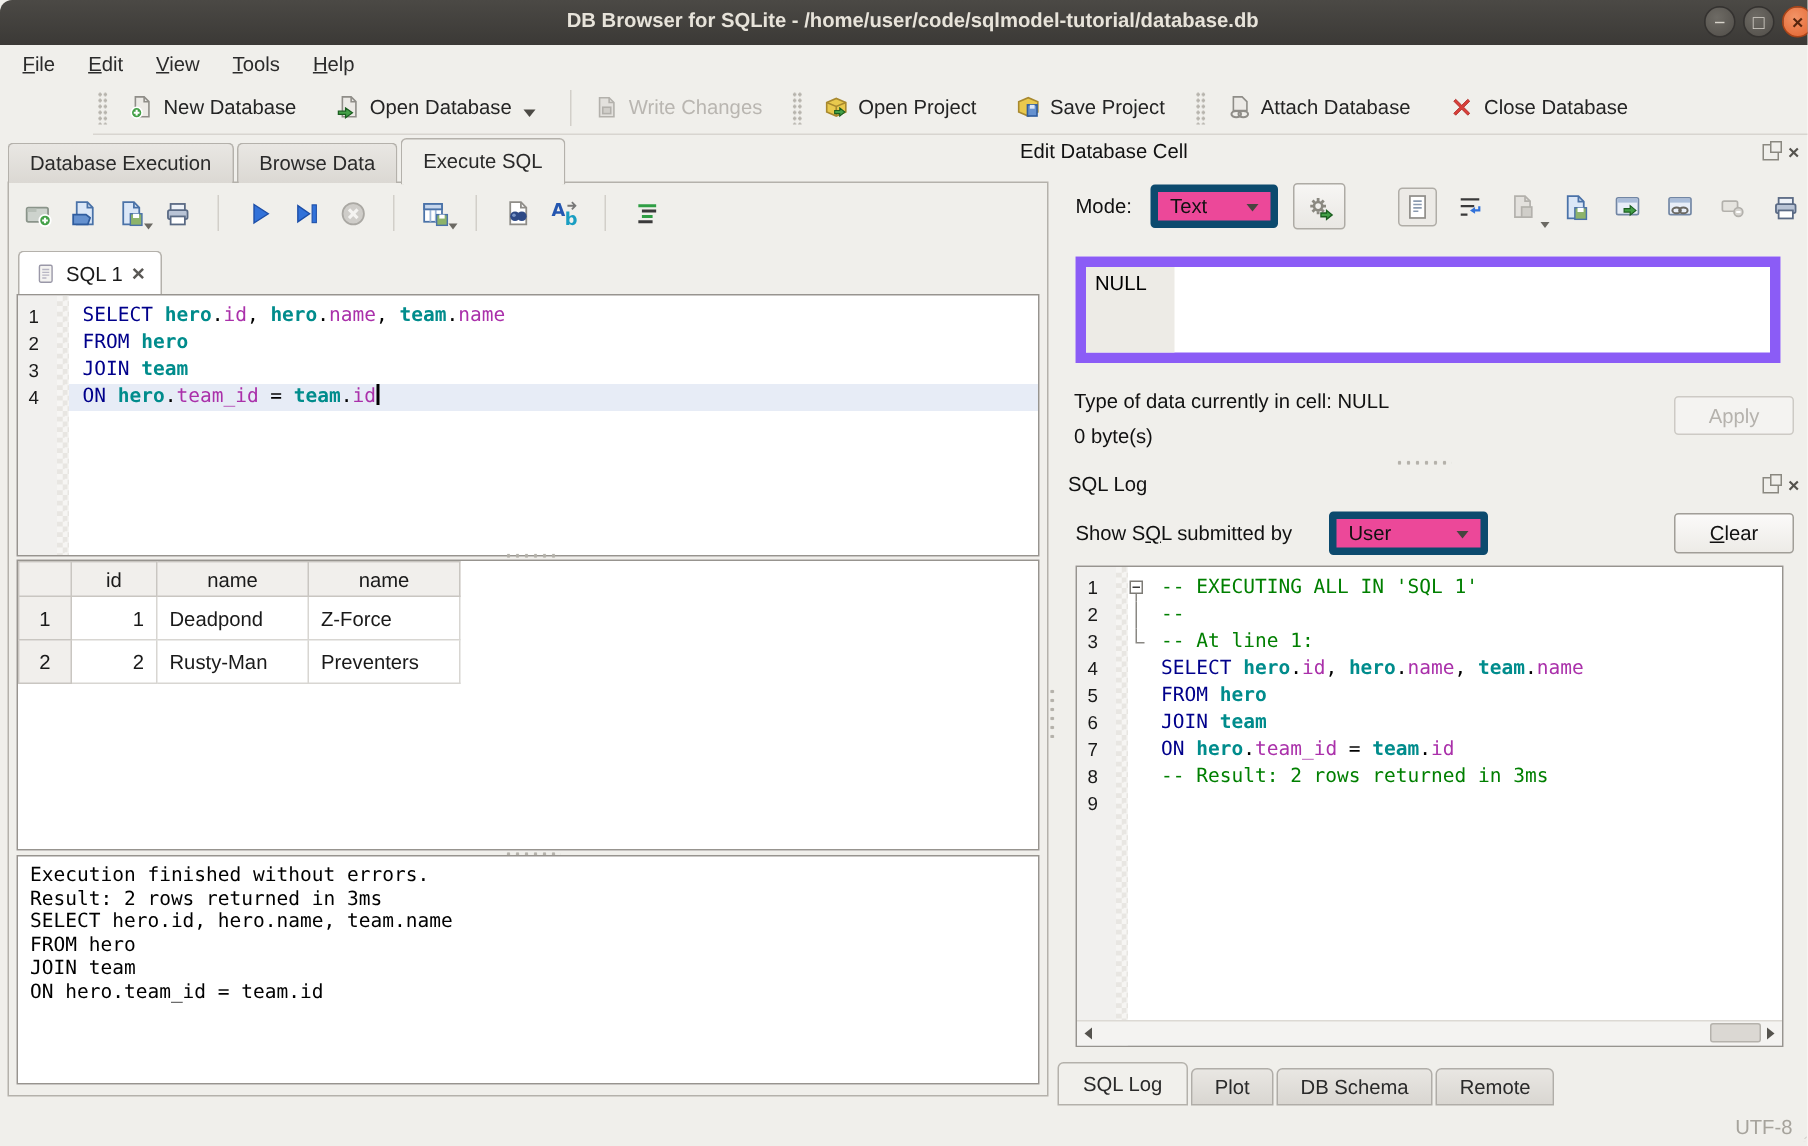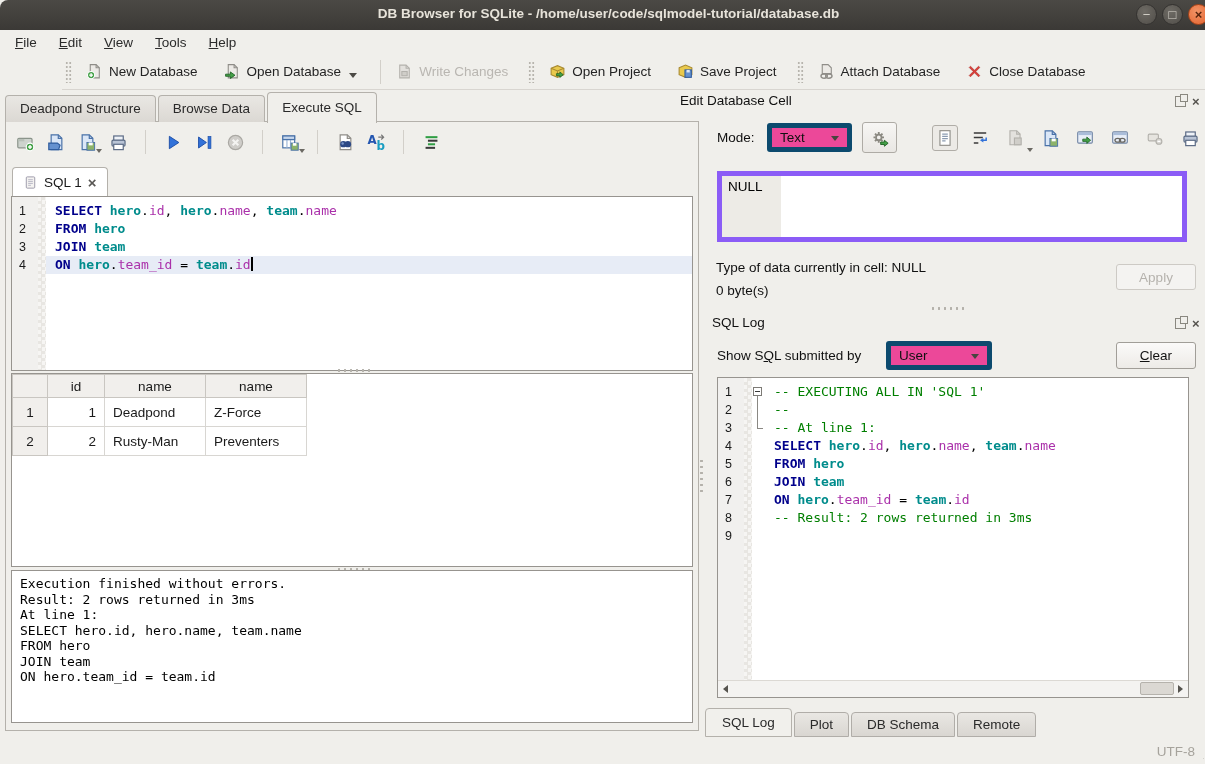--- a/index.html
+++ b/index.html
@@ -38,21 +38,21 @@
   .editor-box{left:5px;top:74px;width:682px;height:175px;}
   .gutter-bg{position:absolute;left:0;top:0;bottom:0;width:26px;background:#f1f0ee;}
   .chk-bg{position:absolute;left:26px;top:0;bottom:0;width:8px;background:conic-gradient(#e8e6e2 25%,#f6f5f3 0 50%,#e8e6e2 0 75%,#f6f5f3 0) 0 0/7px 7px;}
   .code-lines{position:relative;padding-top:5px;}
   .code-line{display:flex;height:18px;}
   .ln-num{width:26px;flex:none;font-size:12.5px;line-height:18px;padding-left:7px;box-sizing:border-box;color:#1a1a1a;}
   .ln-chk{width:8px;flex:none;}
   .ln-fold{width:13px;flex:none;position:relative;}
   .ln-code{flex:1;font-family:"DejaVu Sans Mono",monospace;font-size:13px;line-height:18px;padding-left:9px;white-space:pre;}
   .ln-code.current{background:var(--current-line);}
-  .tk-kw{color:var(--kw);font-weight:bold;}
+  .tk-kw{color:var(--kw);font-weight:normal;}
   .tk-tb{color:var(--tb);font-weight:bold;}
   .tk-id{color:var(--id);}
   .tk-cm{color:var(--cm);}
   .tk-pl{color:#000;}
   .cursor{display:inline-block;width:2px;height:14px;background:#000;vertical-align:-2px;}
   .fold-box{position:absolute;left:1px;top:4px;width:9px;height:9px;border:1px solid #7d7b76;background:#fff;box-sizing:border-box;}
   .fold-box:before{content:"";position:absolute;left:1px;top:3px;width:5px;height:1px;background:#3a3a3a;}
   .fold-start:after{content:"";position:absolute;left:5px;top:13px;bottom:0;width:1px;background:#8a8883;}
   .fold-mid:before{content:"";position:absolute;left:5px;top:0;bottom:0;width:1px;background:#8a8883;}
   .fold-end:before{content:"";position:absolute;left:5px;top:0;height:9px;width:1px;background:#8a8883;}
@@ -73,21 +73,21 @@
   .dock-float{width:11px;height:11px;border:1px solid #8a8880;position:relative;box-sizing:border-box;background:#f0efeb;}
   .dock-float:after{content:"";position:absolute;right:-3px;top:-3px;width:6px;height:6px;border:1px solid #8a8880;background:#f0efeb;}
   .dock-x{font-size:13px;font-weight:bold;color:#55534e;line-height:11px;}
   .panel-label{position:absolute;font-size:13.5px;color:#111;}
   .select{position:absolute;background:#ec4899;border:5px solid #0c4a6e;border-radius:3px;display:flex;align-items:center;padding:0 8px;font-size:13.5px;color:#111;box-sizing:border-box;}
   .sel-caret{position:absolute;right:8px;top:50%;margin-top:-2px;width:0;height:0;border-left:4px solid transparent;border-right:4px solid transparent;border-top:5px solid #47453f;}
   .gear-btn{position:absolute;border:1px solid #aeaba5;border-radius:3px;background:linear-gradient(#f7f6f4,#e9e7e3);display:flex;align-items:center;justify-content:center;box-sizing:border-box;}
   .cell-toolbar{position:absolute;display:flex;gap:9px;align-items:center;}
   .cell-icon{width:26px;height:26px;display:flex;align-items:center;justify-content:center;position:relative;box-sizing:border-box;}
   .cell-icon.pressed{border:1px solid #b0ada7;border-radius:3px;background:#eceae6;}
-  .cell-box{position:absolute;left:717px;top:171px;width:470px;height:71px;background:#fff;border:5px solid #8b5cf6;box-sizing:border-box;}
+  .cell-box{position:absolute;left:717px;top:171px;width:470px;height:71px;background:#fff;border:7px solid #8b5cf6;box-sizing:border-box;}
   .cell-gutter{position:absolute;left:0;top:0;bottom:0;width:59px;background:#edebe6;font-size:13.5px;color:#000;padding:3px 0 0 6px;box-sizing:border-box;}
   .btn{position:absolute;display:flex;align-items:center;justify-content:center;font-size:13.5px;border-radius:3px;box-sizing:border-box;}
   .btn.disabled{background:#f4f3f1;border:1px solid #cdcac5;color:#b5b2ad;}
   .btn.normal{background:linear-gradient(#fbfaf9,#edebe7);border:1px solid #a19e98;color:#111;}
   .log-box{left:717px;top:377px;width:472px;height:321px;}
   .hscroll{position:absolute;left:0;right:0;bottom:0;height:16px;background:#f4f3f1;border-top:1px solid #dcd9d4;}
   .hs-arrow{position:absolute;top:0;width:15px;height:15px;display:flex;align-items:center;justify-content:center;}
   .hs-arrow:before{content:"";width:0;height:0;border-top:4px solid transparent;border-bottom:4px solid transparent;}
   .hs-left{left:0;}  .hs-left:before{border-right:5px solid #55534e;}
   .hs-right{right:0;} .hs-right:before{border-left:5px solid #55534e;}
@@ -190,21 +190,21 @@
       <div class="tb-btn">
         <span class="icon">
           <svg width="17" height="17" viewBox="0 0 16 16">
             <path d="M3 4.2L4.2 3 8 6.8 11.8 3 13 4.2 9.2 8l3.8 3.8-1.2 1.2L8 9.2 4.2 13 3 11.8 6.8 8z" fill="#d9403a" stroke="#a8221e" stroke-width=".5"></path>
           </svg>
         </span>
         <span>Close Database</span>
       </div>
     </div>
   <div class="main-tabbar">
-      <div class="main-tab">Deadpond Structure</div>
+      <div class="main-tab">Database Execution</div>
       <div class="main-tab">Browse Data</div>
       <div class="main-tab active">Execute SQL</div>
     </div>
 
   <div class="left-panel">
     <div class="sql-toolbar">
         <div class="sq-btn">
           <span class="icon">
             <svg width="19" height="19" viewBox="0 0 16 16">
               <rect x="1.5" y="4.5" width="12" height="8" rx="1" fill="#cdd3cd" stroke="#8a948a"></rect>
@@ -382,21 +382,20 @@
             </tr>
           </tbody>
         </table>
     </div>
 
     <div class="grip-h" style="left:330px;top:445px;"></div>
 
     <div class="msg-box">
         <div>Execution finished without errors.</div>
         <div>Result: 2 rows returned in 3ms</div>
-        <div>At line 1:</div>
         <div>SELECT hero.id, hero.name, team.name</div>
         <div>FROM hero</div>
         <div>JOIN team</div>
         <div>ON hero.team_id = team.id</div>
       </div>
   </div>
 
   <div class="v-grip" style="left:699px;top:458px;"></div>
 
   <div class="dock-title" style="left:680px;top:93px;">Edit Database Cell</div>

